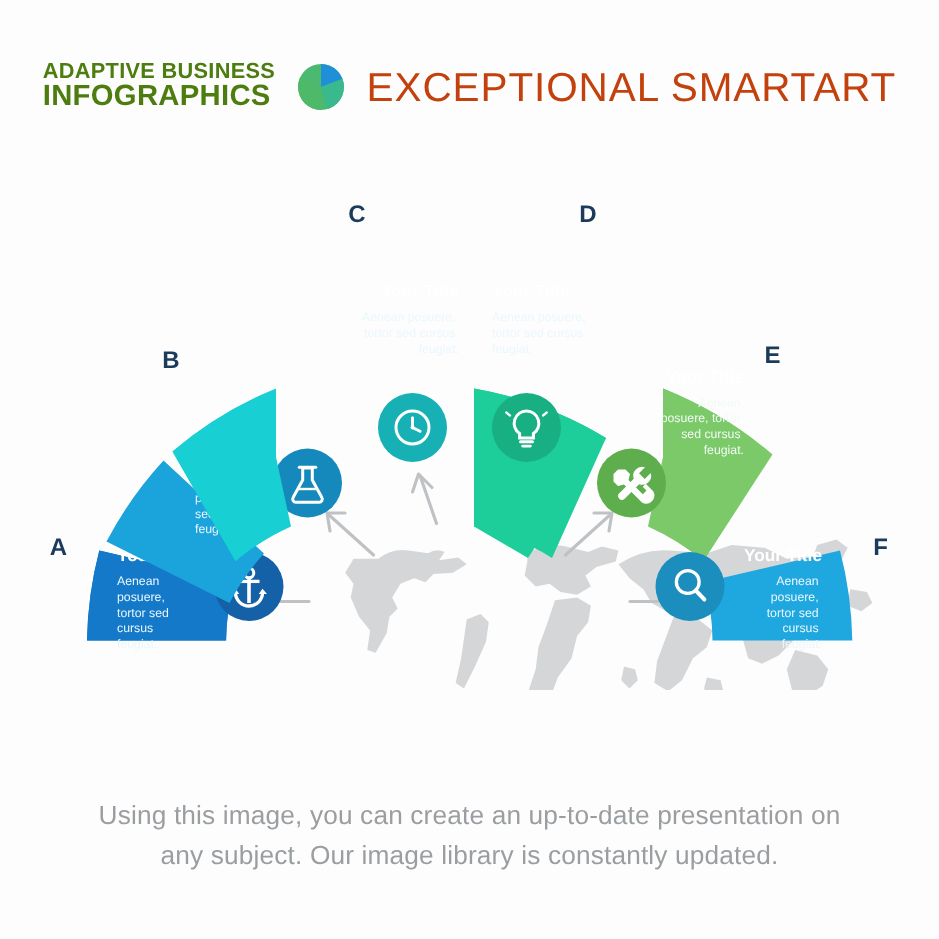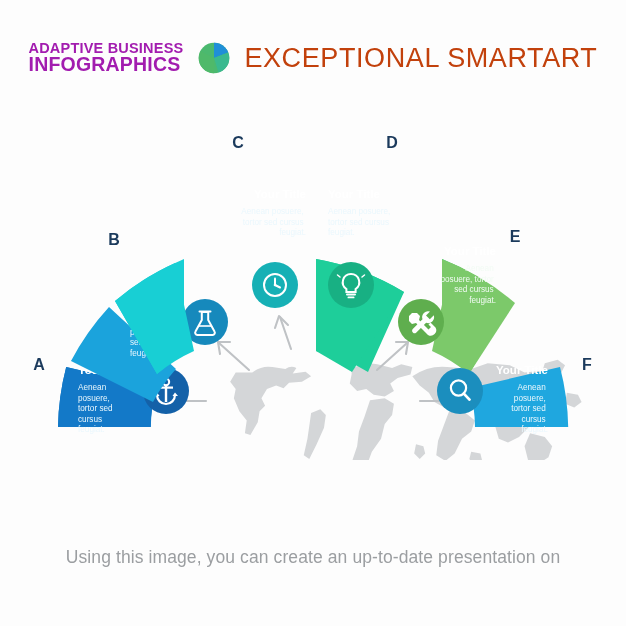--- a/index.html
+++ b/index.html
@@ -29,21 +29,21 @@
     width: 626px;
     height: 60px;
     display: flex;
     align-items: center;
     justify-content: center;
   }
   .brand {
     display: flex;
     flex-direction: column;
     line-height: 1.02;
-    color: #a21caf;
+    color: #4d7c0f;
     font-weight: bold;
     letter-spacing: 0.2px;
   }
   .brand-line1 {
     font-size: 14.5px;
   }
   .brand-line2 {
     font-size: 19.5px;
   }
   .logo-mark {
@@ -90,21 +90,21 @@
   }
   .icon-glyph {
     fill: #ffffff;
     stroke: none;
   }
 
   
   .caption {
     position: absolute;
     left: 0;
-    top: 544px;
+    top: 530px;
     width: 626px;
     text-align: center;
     font-size: 17.5px;
     line-height: 1.55;
     color: #9b9ea1;
     font-weight: normal;
     letter-spacing: 0.1px;
   }
   .caption span { display: block; }
 </style>
@@ -307,15 +307,16 @@
         <g transform="translate(460,271)">
           <circle cx="-1.5" cy="-3" r="7.6" fill="none" stroke="#ffffff" stroke-width="2.2"></circle>
           <line x1="3.8" y1="2.6" x2="9.5" y2="8.6" stroke="#ffffff" stroke-width="2.8" stroke-linecap="round"></line>
         </g>
       </g>
     </g>
   </svg>
 
   <div class="caption">
     <span>Using this image, you can create an up-to-date presentation on</span>
+    <span>any subject. Our image library is constantly updated.</span>
   </div>
 
 </div>
 
 </body></html>

